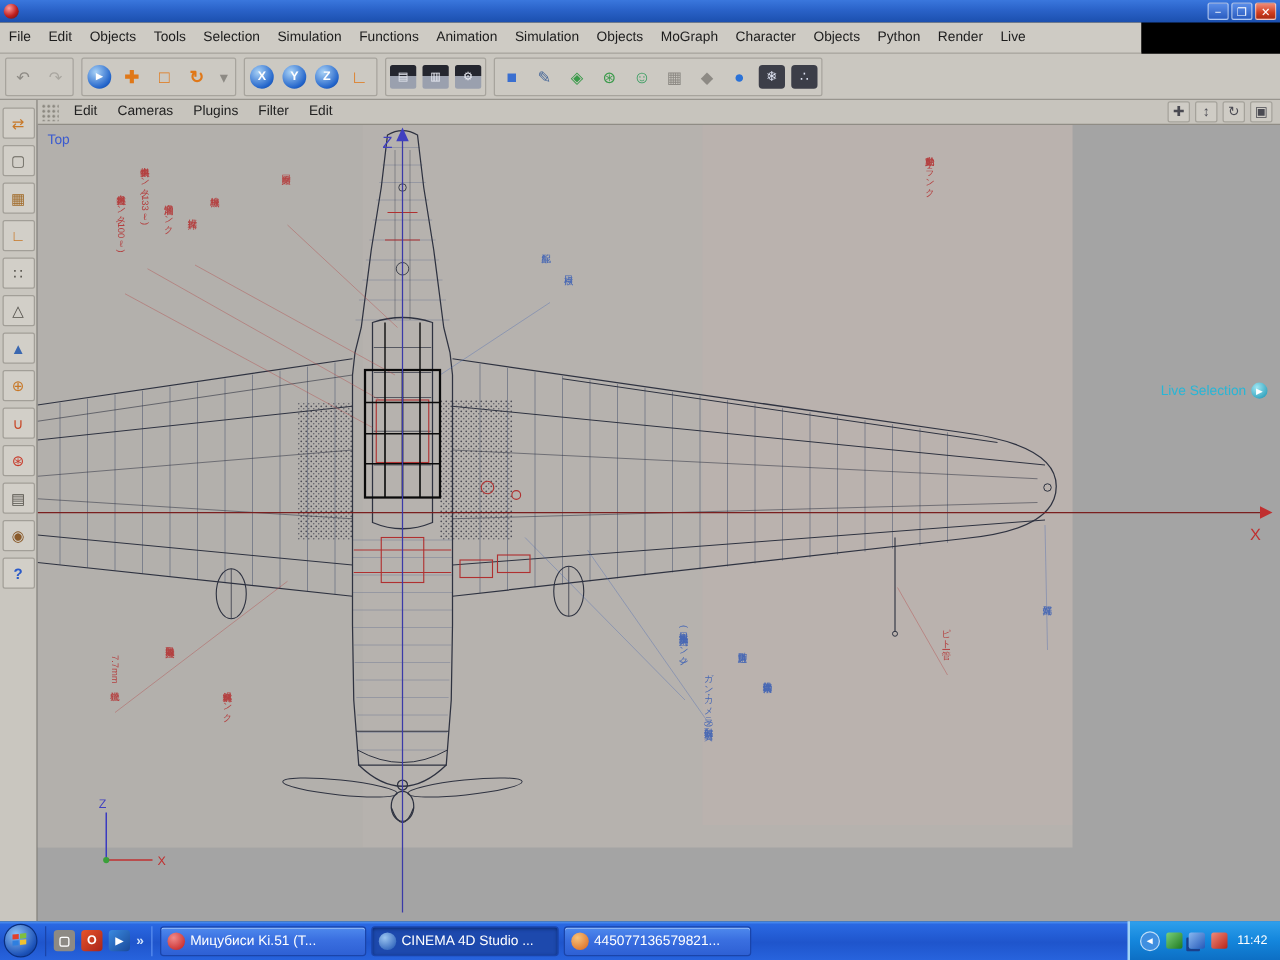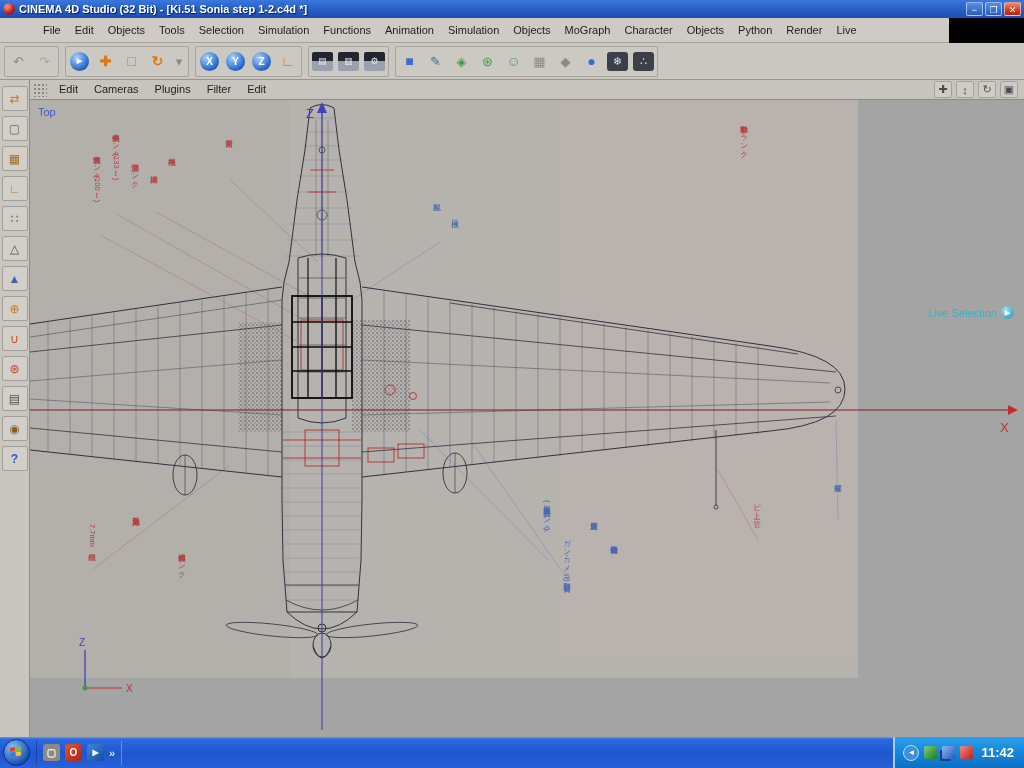--- a/index.html
+++ b/index.html
@@ -11,21 +11,21 @@
   #app-icon{width:12px;height:12px;border-radius:50%;margin:0 4px 0 3px;
     background:radial-gradient(circle at 35% 30%,#ff9a9a,#c02020 55%,#501010);}
   #title-text{font-weight:bold;font-size:11px;text-shadow:1px 1px 1px #00205a;white-space:nowrap;}
   #win-controls{margin-left:auto;display:flex;gap:2px;padding-right:3px;}
   .wbtn{width:17px;height:14px;border-radius:2px;color:#fff;font-size:9px;line-height:14px;
     text-align:center;border:1px solid #fff8;box-sizing:border-box;
     background:linear-gradient(180deg,#5a8de8,#2a5cc0);}
   .wbtn.close{background:linear-gradient(180deg,#ef8a76,#d03c1e 60%,#a82b12);}
   
   #menubar{position:absolute;left:0;top:18px;width:913px;height:24px;background:#cecbc4;
-    border-bottom:1px solid #a8a59e;display:flex;align-items:center;color:#1c1c1c;padding-left:36px;}
+    border-bottom:1px solid #a8a59e;display:flex;align-items:center;color:#1c1c1c;}
   .menu-item{padding:0 7px;line-height:23px;}
   #toolbar{position:absolute;left:0;top:43px;width:1024px;height:37px;background:#cac7c0;
     border-bottom:1px solid #98958e;display:flex;align-items:center;padding-left:4px;box-sizing:border-box;gap:6px;}
   .tb-group{display:flex;align-items:center;gap:1px;padding:1px;border:1px solid #a7a49d;
     background:#ccc9c2;border-radius:2px;}
   .tbtn{width:25px;height:27px;display:flex;align-items:center;justify-content:center;}
   .ball{width:19px;height:19px;border-radius:50%;display:flex;align-items:center;justify-content:center;
     background:radial-gradient(circle at 35% 30%,#a9d2f6,#2264ca 70%,#0a3a8e);
     color:#fff;font-weight:bold;font-size:10px;}
   .org{color:#e07818;font-weight:bold;font-size:14px;}
@@ -82,28 +82,27 @@
     box-shadow:inset 0 1px 0 #9cc0f8;}
   .task.active{background:#1d49ad;box-shadow:inset 0 1px 3px #0a2a70;}
   .task .ticon{width:14px;height:14px;border-radius:50%;flex:0 0 14px;}
   .task .tlabel{font-size:11px;overflow:hidden;text-overflow:ellipsis;}
   #tray{margin-left:auto;height:31px;display:flex;align-items:center;gap:5px;padding:0 10px 0 8px;
     background:linear-gradient(180deg,#2fa0ec 0%,#1486dc 50%,#0d6fc4 100%);
     border-left:2px solid #9fd2f6;color:#fff;}
   .tray-arrow{width:14px;height:14px;border-radius:50%;background:#3f8fe0;border:1px solid #bcdcf8;
     color:#fff;font-size:8px;display:flex;align-items:center;justify-content:center;}
   .tray-ic{width:13px;height:13px;border-radius:2px;}
-  #clock{font-size:13px;margin-left:3px;font-weight:bold;}
+  #clock{font-size:10px;margin-left:3px;}
 </style>
 </head>
 <body>
 
 <div id="titlebar">
   <span id="app-icon"></span>
-  <span id="title-text">CINEMA 4D Studio (32 Bit) - [Ki.51 Sonia step 1-2.c4d *]</span>
   <span id="win-controls">
     <span class="wbtn">−</span>
     <span class="wbtn">❐</span>
     <span class="wbtn close">✕</span>
   </span>
 </div>
 
 <div id="menubar">
   <span class="menu-item">File</span>
   <span class="menu-item">Edit</span>
@@ -489,20 +488,34 @@
         <span></span>
         <span></span>
       </span>
   </span>
   <span id="quicklaunch">
     <span class="qlicon" style="background:#8d8a84">▢</span>
     <span class="qlicon" style="background:linear-gradient(135deg,#e8542a,#a8241a)">O</span>
     <span class="qlicon" style="background:linear-gradient(135deg,#3a8ae0,#1a4a9a);font-size:8px">▶</span>
     <span style="color:#cfe2fa;font-weight:bold">»</span>
   </span>
+  <span id="tasks">
+    <span class="task" style="width:165px">
+      <span class="ticon" style="background:radial-gradient(circle at 35% 30%,#f08a8a,#c01818)"></span>
+      <span class="tlabel">Мицубиси Ki.51 (T...</span>
+    </span>
+    <span class="task active" style="width:150px">
+      <span class="ticon" style="background:radial-gradient(circle at 35% 30%,#9ac4f0,#1a50b0)"></span>
+      <span class="tlabel">CINEMA 4D Studio ...</span>
+    </span>
+    <span class="task" style="width:150px">
+      <span class="ticon" style="background:radial-gradient(circle at 35% 30%,#f8c27a,#d8641a)"></span>
+      <span class="tlabel">445077136579821...</span>
+    </span>
+  </span>
   <span id="tray">
     <span class="tray-arrow">◄</span>
     <span class="tray-ic" style="background:linear-gradient(135deg,#7ad07a,#1f7a1f)"></span>
     <span class="tray-ic" style="background:linear-gradient(135deg,#8ab8f0,#2458b8);box-shadow:-3px 3px 0 -1px #1a3f8a"></span>
     <span class="tray-ic" style="background:linear-gradient(135deg,#f08a7a,#b82418)"></span>
     <span id="clock">11:42</span>
   </span>
 </div>
 
 </body></html>

